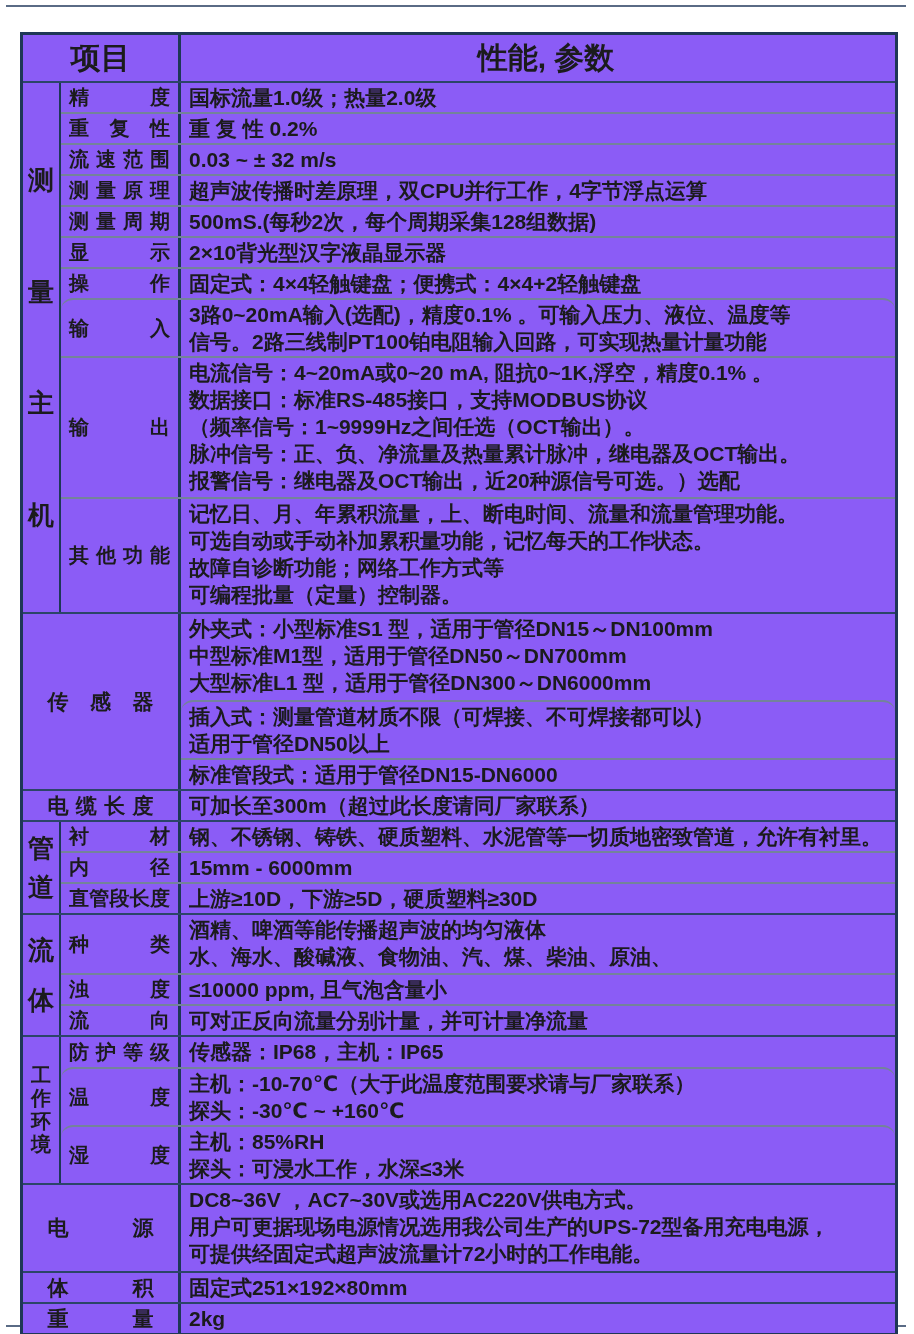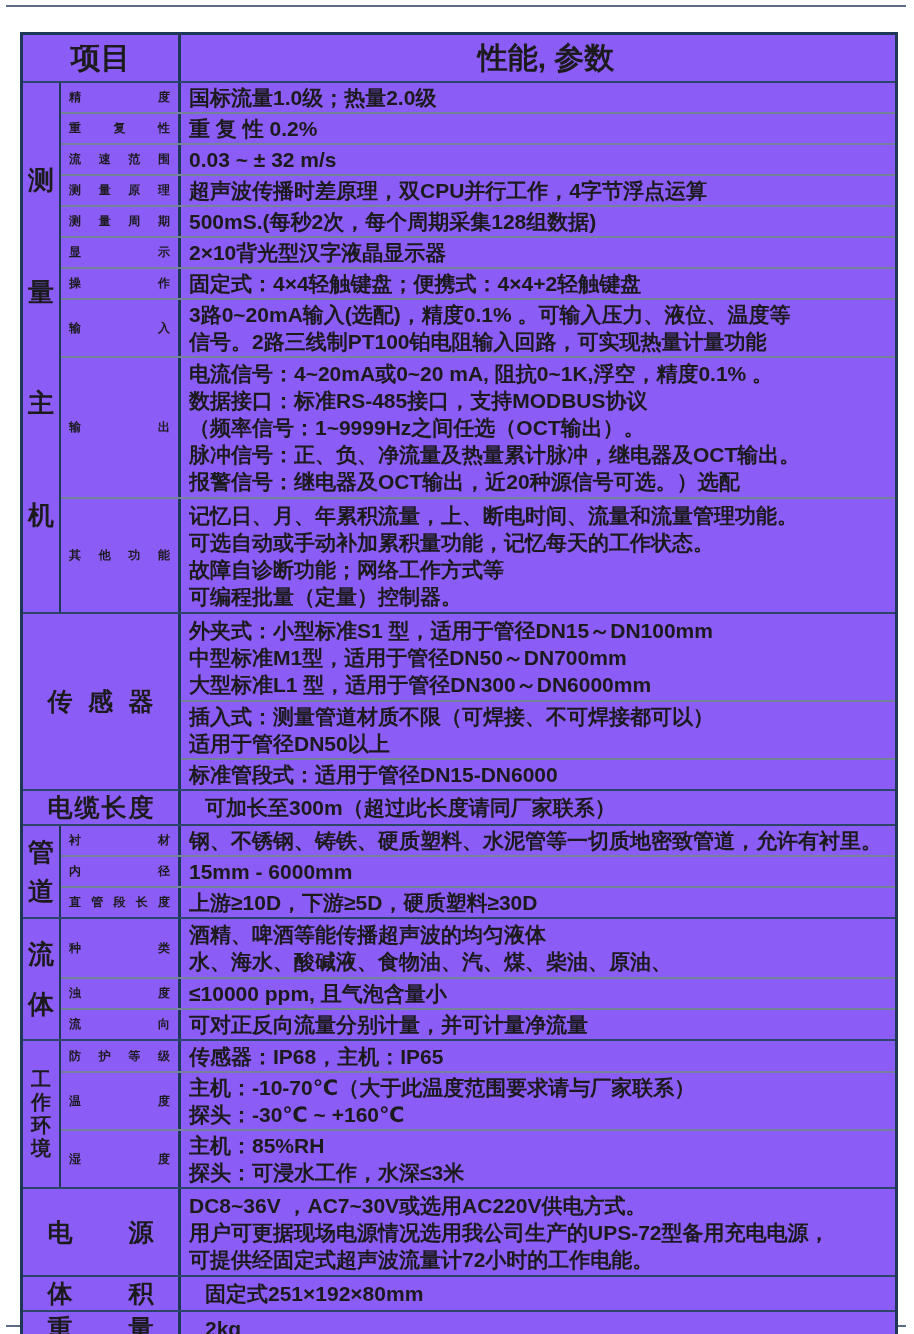--- a/index.html
+++ b/index.html
@@ -20,36 +20,36 @@
         font-size:30px;font-weight:700;padding-left:16px;}
   .gcol{width:38px;box-sizing:border-box;border-right:2px solid #1e3756;
         display:flex;flex-direction:column;justify-content:space-evenly;align-items:center;
         font-size:26px;font-weight:700;line-height:28px;}
   .gcol.compact{justify-content:center;font-size:20px;line-height:23px;}
   .grows{flex:1;display:flex;flex-direction:column;}
   .row{display:flex;box-sizing:border-box;}
   .row + .row{border-top:2px solid #74839a;}
   .lbl{width:120px;box-sizing:border-box;border-right:3px solid #1e3756;
        display:flex;align-items:center;padding:0 8px;
-       font-size:12px;font-weight:700;}
+       font-size:20px;font-weight:700;}
   .lbl span{flex:1;text-align:justify;text-align-last:justify;}
   .spanlbl{width:158px;box-sizing:border-box;border-right:3px solid #1e3756;
            display:flex;align-items:center;justify-content:center;
-           font-size:25px;font-weight:700;}
+           font-size:21px;font-weight:700;}
   .spanlbl span{width:106px;text-align:justify;text-align-last:justify;}
   .val{flex:1;padding:1px 8px;box-sizing:border-box;display:flex;flex-direction:column;
-       justify-content:center;font-size:21px;font-weight:700;}
+       font-size:21px;font-weight:700;}
   .val div{line-height:27px;white-space:nowrap;overflow:hidden;}
   .h1{min-height:28px;}
   .h1b{min-height:30px;}
-  .h2{min-height:58px;}
+  .h2{min-height:58px;border-radius:12px;}
   .h3{min-height:86px;}
   .h4{min-height:115px;}
   .h5{min-height:141px;}
-  .s1{min-height:30px;gap:16px;}
+  .s1{min-height:30px;}
   .s3{min-height:88px;}
 </style>
 </head>
 <body>
 
 <div class="page">
   <div class="thinline top"></div>
   <div class="thinline bottom"></div>
 
   <div class="tbl">

